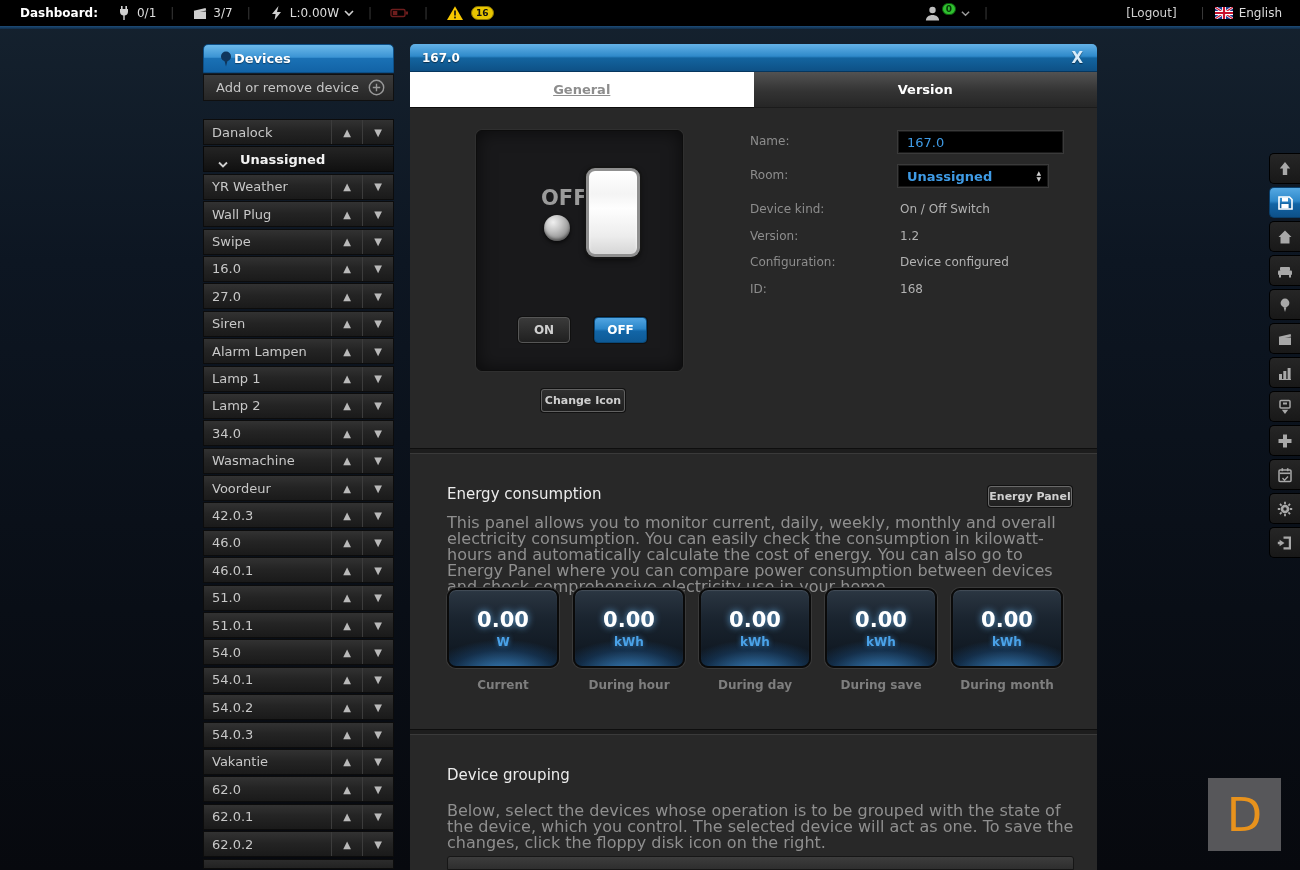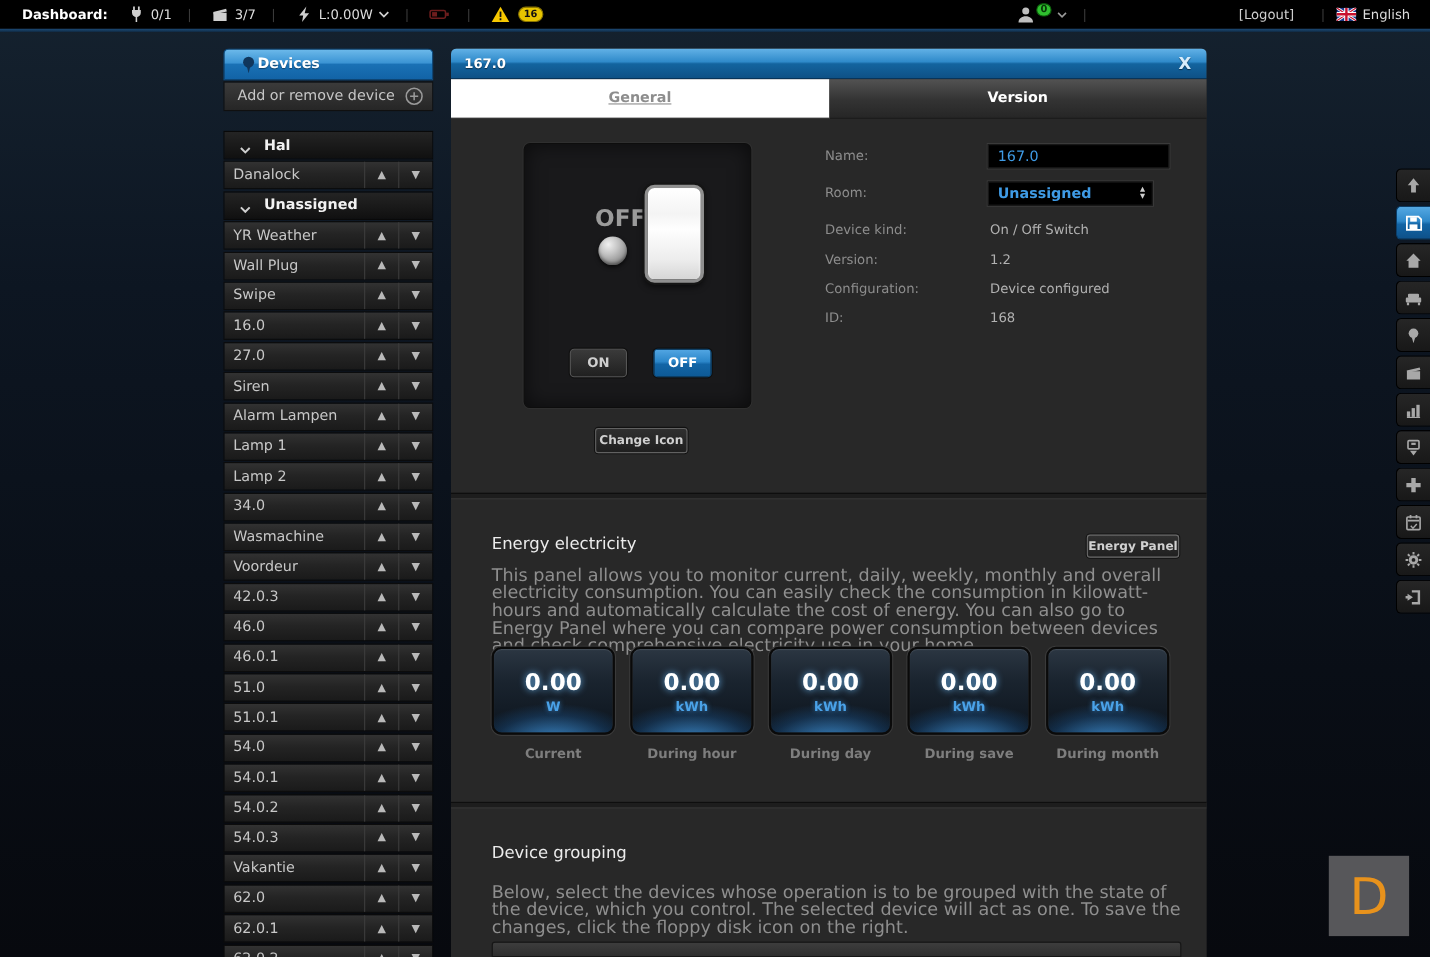--- a/index.html
+++ b/index.html
@@ -242,26 +242,20 @@
     <span class="t">Devices</span>
   </div>
   <div class="side-add">
     <span class="lbl">Add or remove device</span>
     <span class="plus"><svg viewBox="0 0 17 17" fill="none" stroke="currentColor" stroke-width="1.4">
           <circle cx="8.5" cy="8.5" r="7.2"></circle>
           <path d="M8.5 4.8v7.4M4.8 8.5h7.4"></path>
         </svg></span>
   </div>
   <div id="sidebar-list">
-      <div class="side-group">
-        <span class="chev"><svg viewBox="0 0 10 7" fill="none" stroke="currentColor" stroke-width="1.8">
-            <path d="M1 1.5l4 4 4-4"></path>
-          </svg></span>
-        <span>Hal</span>
-      </div>
       <div class="side-row">
         <span class="name">Danalock</span>
         <span class="btn">▲</span>
         <span class="btn">▼</span>
       </div>
       <div class="side-group">
         <span class="chev"><svg viewBox="0 0 10 7" fill="none" stroke="currentColor" stroke-width="1.8">
             <path d="M1 1.5l4 4 4-4"></path>
           </svg></span>
         <span>Unassigned</span>
@@ -426,21 +420,21 @@
   <div class="d-label" style="top:158px">Device kind:</div>
   <div class="d-value" style="top:158px">On / Off Switch</div>
   <div class="d-label" style="top:185px">Version:</div>
   <div class="d-value" style="top:185px">1.2</div>
   <div class="d-label" style="top:211px">Configuration:</div>
   <div class="d-value" style="top:211px">Device configured</div>
   <div class="d-label" style="top:238px">ID:</div>
   <div class="d-value" style="top:238px">168</div>
 
   <div class="sect-divider" style="top:404px"></div>
-  <div class="sect-heading" style="top:441px">Energy electricity</div>
+  <div class="sect-heading" style="top:441px">Energy consumption</div>
   <div class="energy-btn">Energy Panel</div>
   <div class="sect-desc" style="top:471px">This panel allows you to monitor current, daily, weekly, monthly and overall electricity consumption. You can easily check the consumption in kilowatt-hours and automatically calculate the cost of energy. You can also go to Energy Panel where you can compare power consumption between devices and check comprehensive electricity use in your home.</div>
   <div class="gauges" id="gauges">
       <div class="gauge-wrap">
         <div class="gauge">
           <div class="val">0.00</div>
           <div class="unit">W</div>
         </div>
         <div class="gauge-label">Current</div>
       </div>

